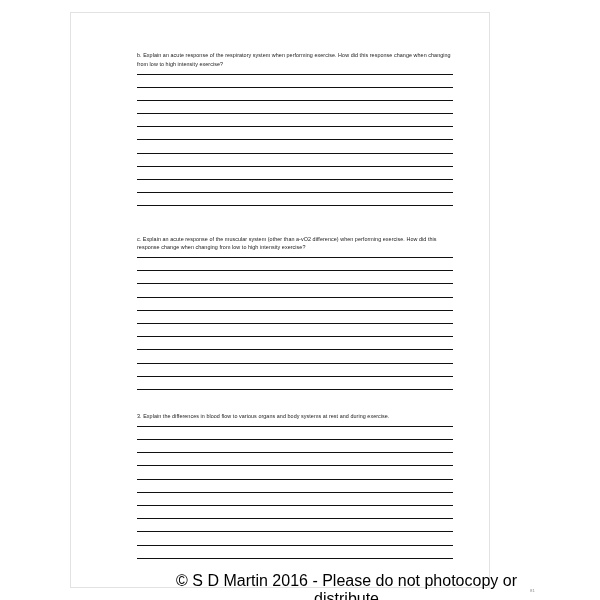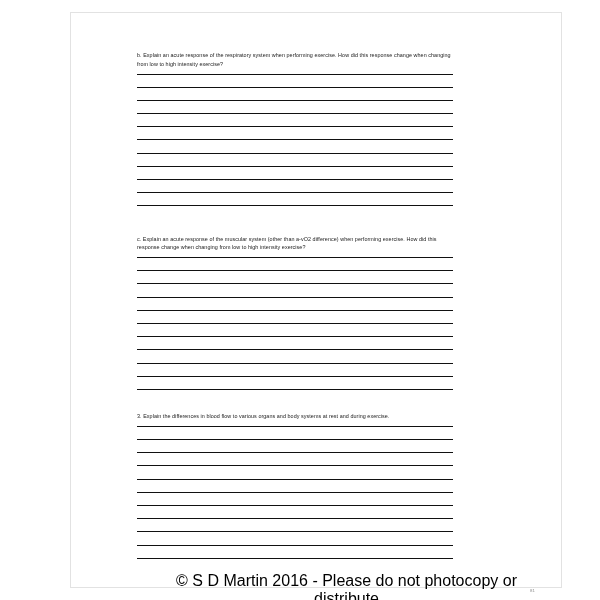--- a/index.html
+++ b/index.html
@@ -17,21 +17,21 @@
     position: relative;
     width: 600px;
     height: 600px;
     background: #ffffff;
     box-sizing: border-box;
   }
   .sheet {
     position: absolute;
     left: 70px;
     top: 12px;
-    width: 492px;
+    width: 420px;
     height: 576px;
     background: #ffffff;
     border: 1px solid #e2e2e2;
     box-sizing: border-box;
   }
   .content {
     position: absolute;
     left: 66px;
     top: 38px;
     width: 316px;

